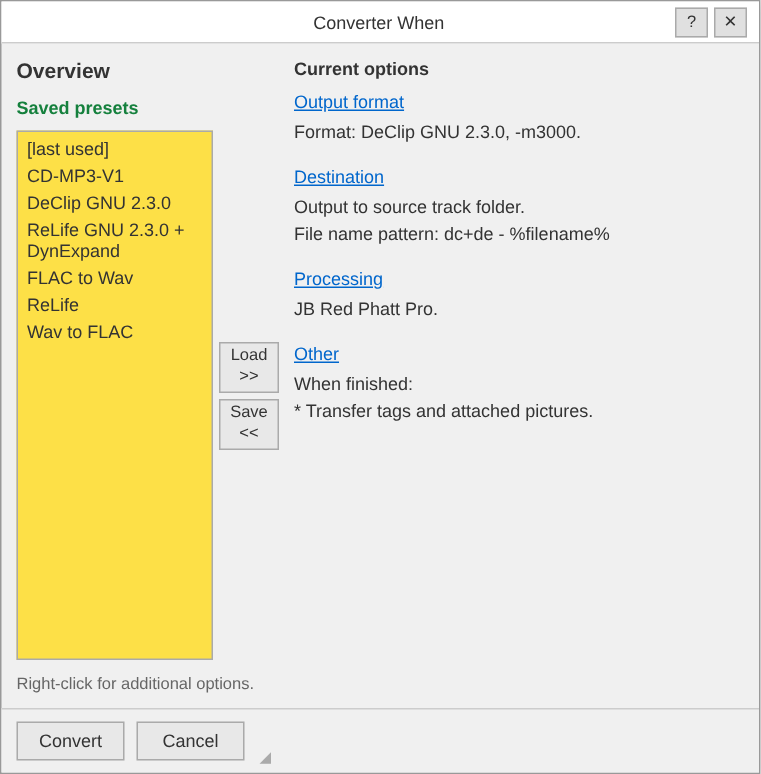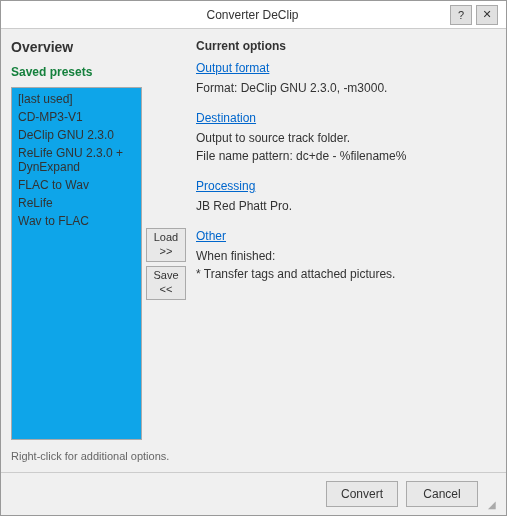--- a/index.html
+++ b/index.html
@@ -99,21 +99,21 @@
 
     .presets-container {
       display: flex;
       gap: 4px;
       flex: 1;
     }
 
     .presets-list {
       flex: 1;
       border: 1px solid #aaa;
-      background: #0ea5e9;
+      background: #fde047;
       overflow-y: auto;
       min-height: 280px;
       padding: 2px;
     }
 
     .preset-item {
       padding: 2px 4px;
       cursor: pointer;
       color: #333;
       font-size: 12px;
@@ -173,21 +173,21 @@
     }
 
     .section-text {
       color: #333;
       font-size: 12px;
       line-height: 1.5;
     }
 
     .bottom-bar {
       display: flex;
-      justify-content: flex-end;
+      justify-content: flex-start;
       align-items: center;
       padding: 8px 10px;
       border-top: 1px solid #ccc;
       gap: 8px;
       background: #f0f0f0;
     }
 
     .action-btn {
       min-width: 72px;
       height: 26px;
@@ -208,21 +208,21 @@
       font-size: 10px;
     }
   </style>
 </head>
 <body>
 
 <div class="window">
 
   <div class="title-bar">
     <div style="width:46px;"></div>
-    <div class="title-bar-title">Converter DeClip</div>
+    <div class="title-bar-title">Converter When</div>
     <div class="title-bar-buttons">
       <button class="title-btn">?</button>
       <button class="title-btn close">✕</button>
     </div>
   </div>
 
   <div class="content-area">
 
     <div class="left-panel">
       <div class="overview-title">Overview</div>

